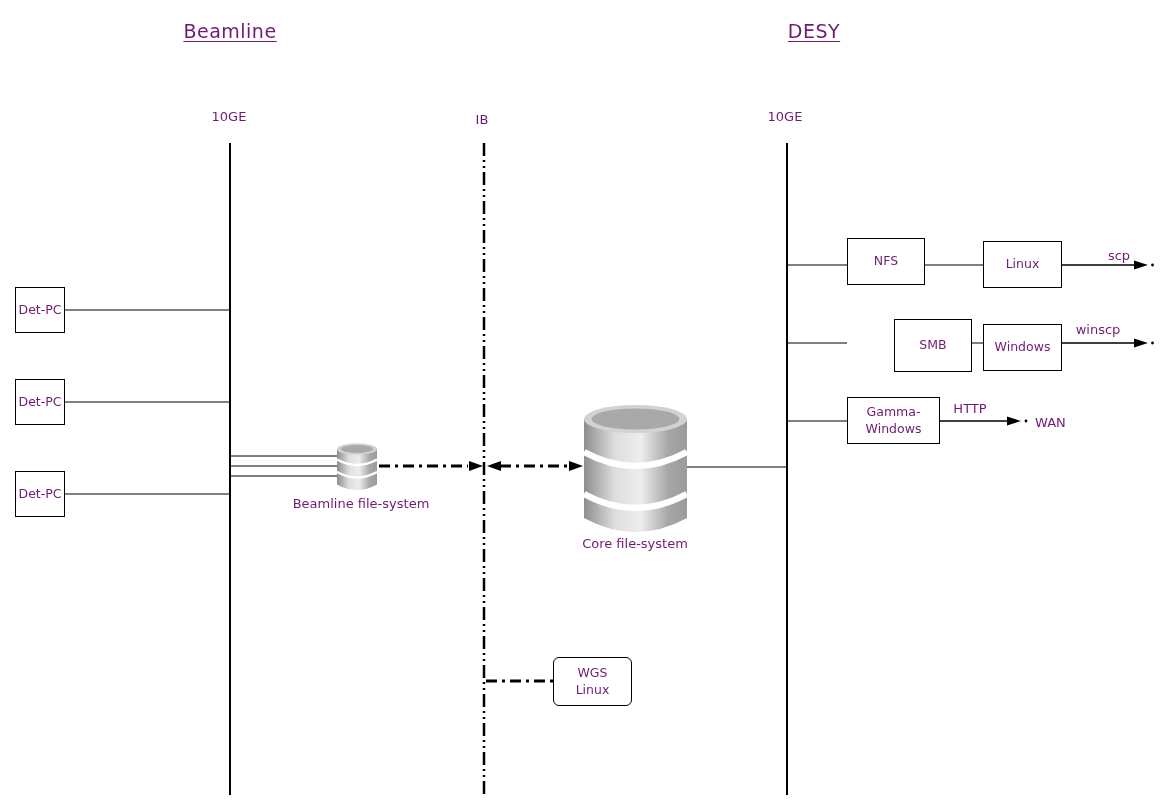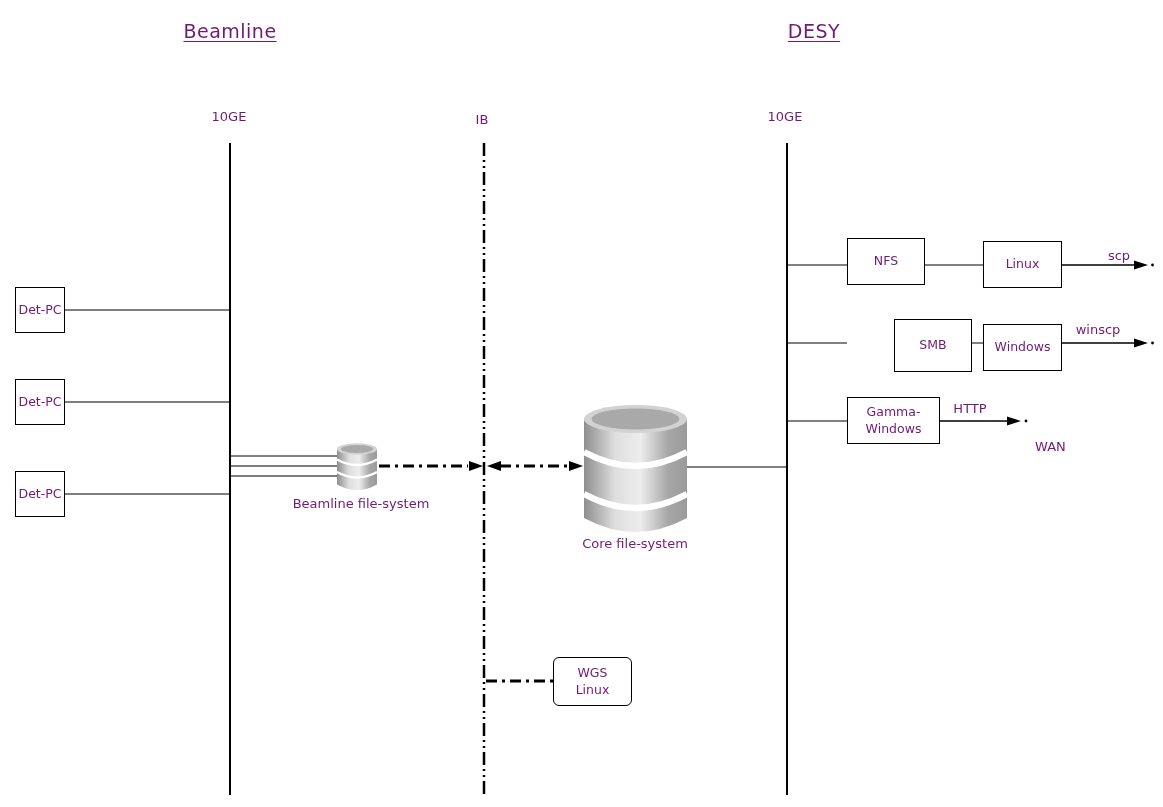--- a/index.html
+++ b/index.html
@@ -168,15 +168,15 @@
   <div class="box" style="left:983px;top:324px;width:79px;height:47px;">
     <span>Windows</span>
   </div>
   <div class="lbl" style="left:1098px;top:322px;">winscp</div>
 
   <div class="box" style="left:847px;top:397px;width:93px;height:47px;">
     <span>Gamma-</span>
     <span>Windows</span>
   </div>
   <div class="lbl" style="left:970px;top:401px;">HTTP</div>
-  <div class="lbl-left" style="left:1035px;top:415px;margin-top:24px;">WAN</div>
+  <div class="lbl-left" style="left:1035px;top:415px;">WAN</div>
 
 </div>
 
 </body></html>

